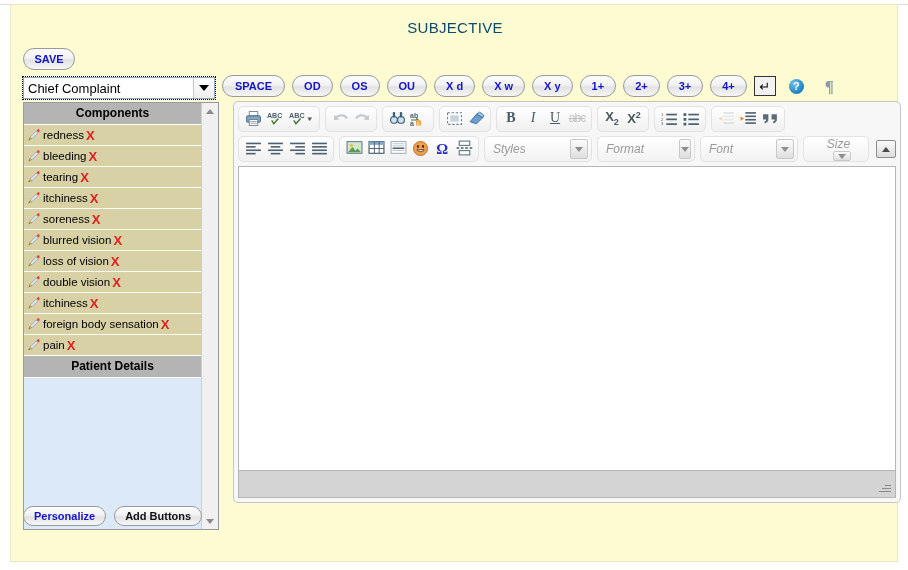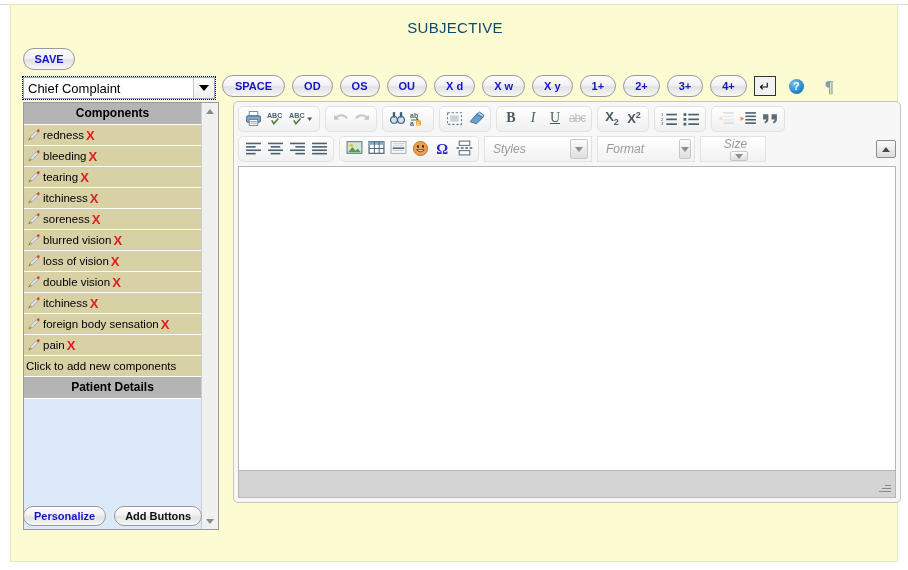--- a/index.html
+++ b/index.html
@@ -249,21 +249,21 @@
     color: #4a5a60;
     position: relative;
   }
   .tb-btn.dis { opacity: 0.35; cursor: default; }
   .tb-btn svg { display:block; }
   .tb-btn-wide { width: 30px; }
   .combo {
     display: flex; align-items: center;
     background: linear-gradient(to bottom,#ffffff,#f2f2f2);
     border: 1px solid #e2e2e2;
-    border-radius: 0;
+    border-radius: 5px;
     height: 26px;
     padding: 0 3px 0 8px;
     box-sizing: border-box;
     cursor: pointer;
     color: #9a9a9a;
     font-style: italic;
     font-size: 12px;
   }
   .combo .lbl { flex:1; white-space:nowrap; }
   .combo-arrow {
@@ -497,21 +497,20 @@
             <path d="M12.5 1.6l2 2-1.6 1.6-2-2z" fill="#d94a3d"></path>
             <circle cx="13.2" cy="2.6" r="1.1" fill="#e8322a"></circle>
             <path d="M10.6 3.4l2 2-7 7-2-2z" fill="#dfe4ef" stroke="#7b86a0" stroke-width=".6"></path>
             <path d="M3.4 10.6l2 2-2.8.9z" fill="#e9c36a" stroke="#9a7d2e" stroke-width=".5"></path>
             <path d="M1.6 14.3l1-2.7.9.9z" fill="#6b5a2a"></path>
           </svg>
         <span class="comp-label">pain</span>
         <span class="x-mark">X</span>
       </div>
 
-      <div class="add-row">Click to add new components</div>
       <div class="grp-header">Patient Details</div>
       <div class="detail-blank"></div>
     </div>
     <div class="scroll-col">
       <div class="sb-arrow">
           <span class="tri-up"></span>
         </div>
       <div class="sb-arrow">
           <span class="tri-dn"></span>
         </div>
@@ -763,20 +762,26 @@
         </div>
 
         <div class="combo styles">
           <span class="lbl">Styles</span>
           <span class="combo-arrow">
               <i></i>
             </span>
         </div>
         <div class="combo format">
           <span class="lbl">Format</span>
+          <span class="combo-arrow">
+              <i></i>
+            </span>
+        </div>
+        <div class="combo font">
+          <span class="lbl">Font</span>
           <span class="combo-arrow">
               <i></i>
             </span>
         </div>
         <div class="combo size">
           <span class="lbl">Size</span>
           <span class="combo-arrow">
               <i></i>
             </span>
         </div>

